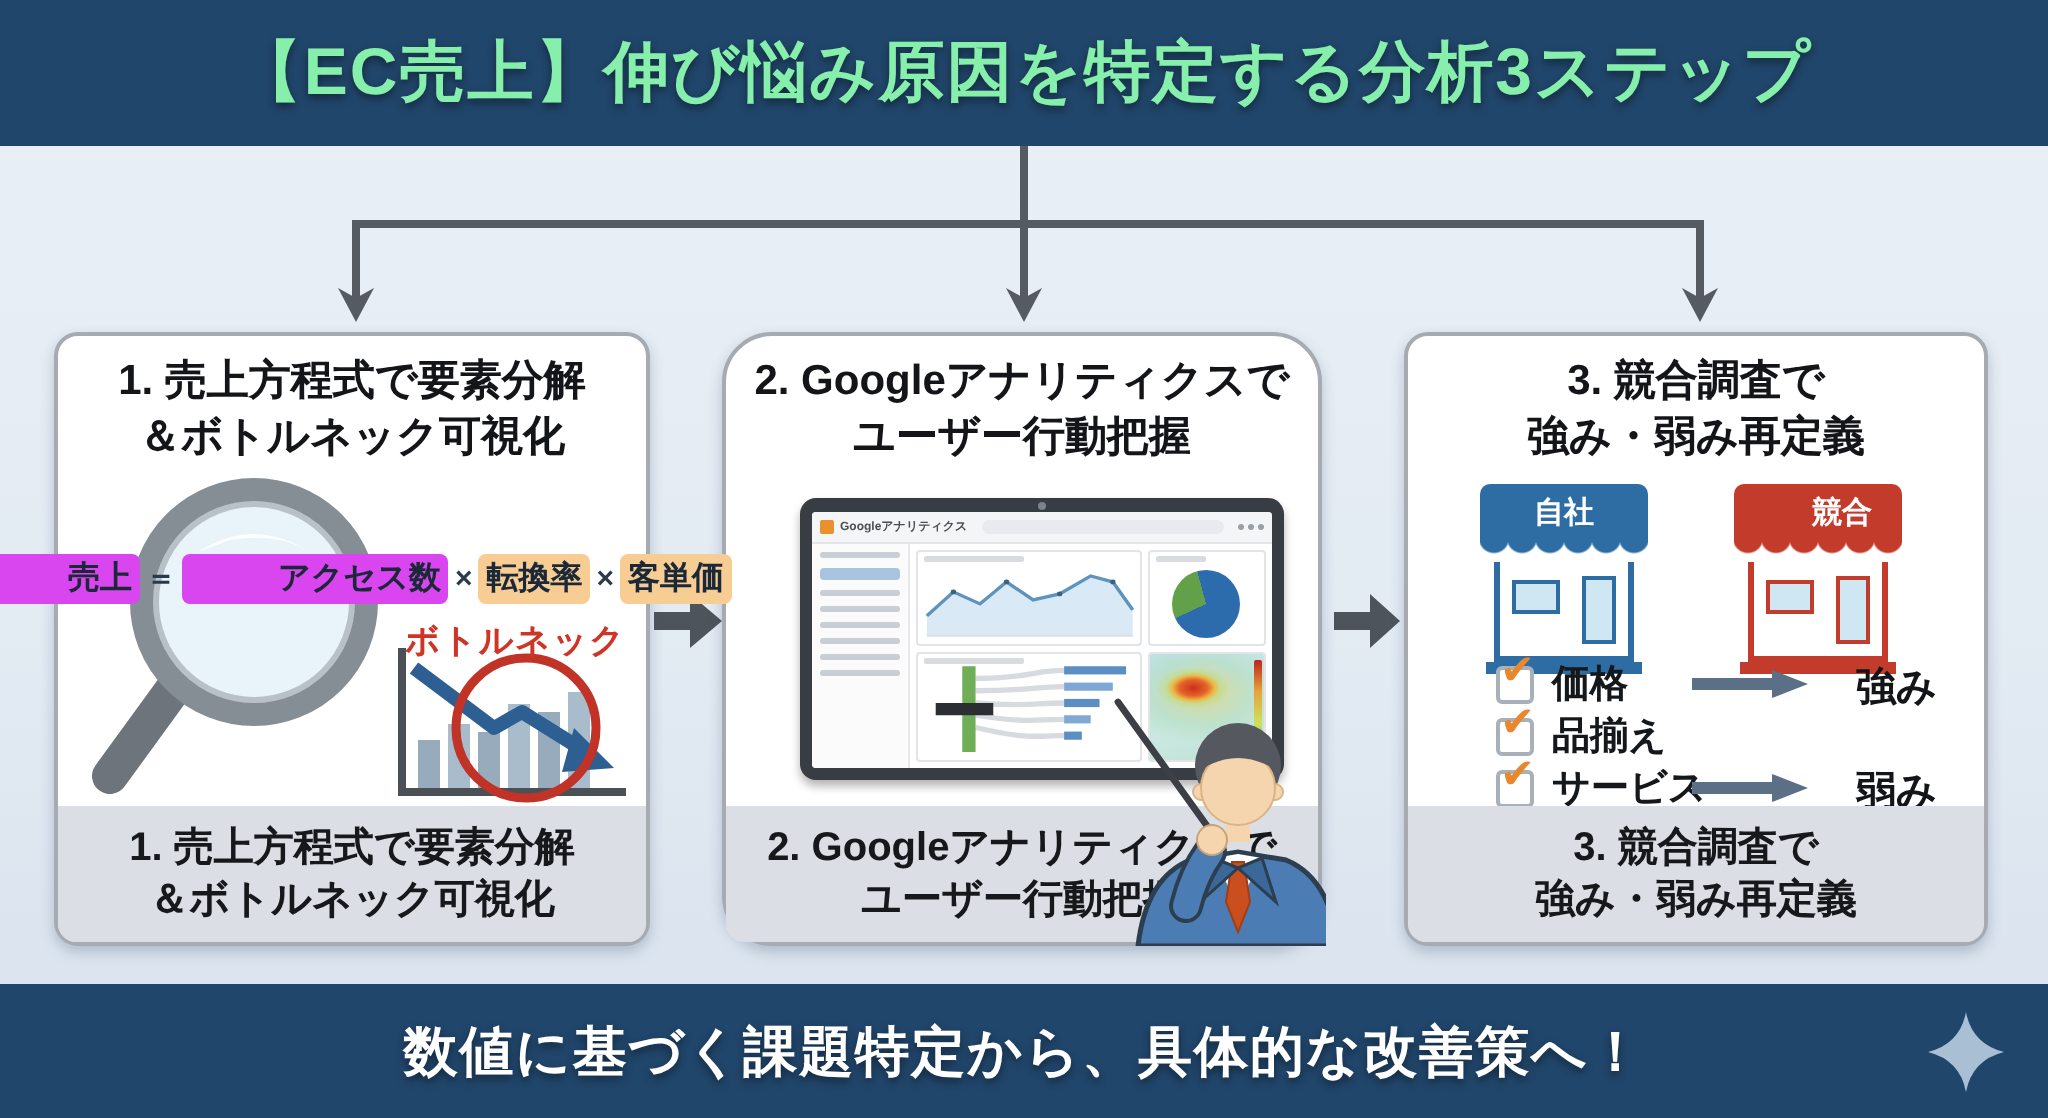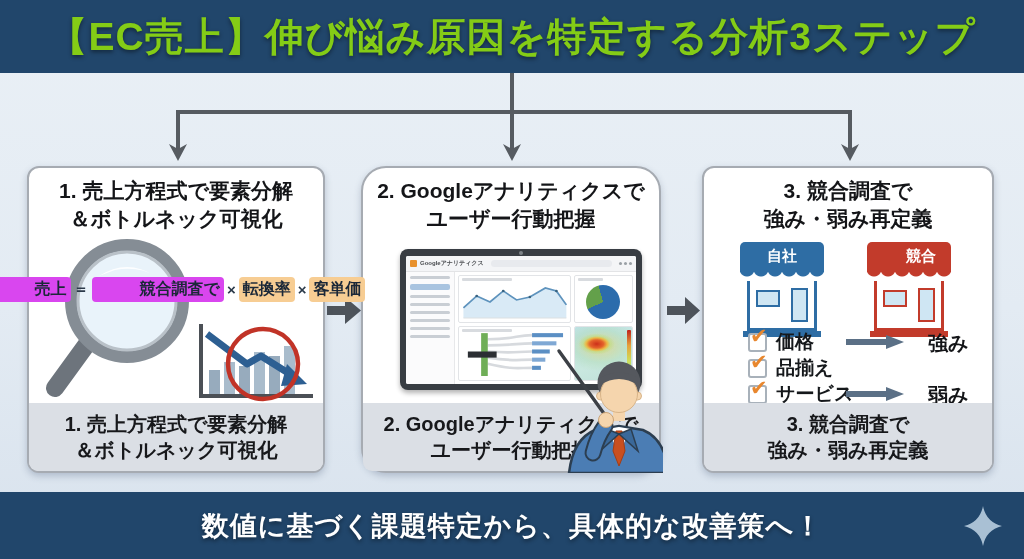--- a/index.html
+++ b/index.html
@@ -5,21 +5,21 @@
   html,body{margin:0;padding:0;}
   .page{
     position:relative;width:1024px;height:559px;overflow:hidden;
     font-family:"Liberation Sans","DejaVu Sans",sans-serif;
     background:linear-gradient(180deg,#eaf0f6 0%,#e3ebf3 55%,#d8e2ed 100%);
   }
   
   .banner{position:absolute;left:0;right:0;background:#21466b;display:flex;align-items:center;justify-content:center;}
   .banner-top{top:0;height:73px;}
   .banner-bottom{bottom:0;height:67px;}
-  .banner-title{color:#84cc16;font-size:39px;font-weight:900;letter-spacing:1px;text-shadow:0 2px 4px rgba(0,0,0,.45);text-align:center;}
+  .banner-title{color:#86efac;font-size:33px;font-weight:900;letter-spacing:1px;text-shadow:0 2px 4px rgba(0,0,0,.45);text-align:center;}
   .banner-footer{color:#ffffff;font-size:27px;font-weight:900;letter-spacing:1px;text-shadow:0 2px 4px rgba(0,0,0,.45);}
   .sparkle{position:absolute;right:22px;top:50%;transform:translateY(-50%);}
   
   .connectors{position:absolute;left:0;top:0;width:1024px;height:559px;pointer-events:none;}
   
   .card{position:absolute;top:166px;height:307px;background:#ffffff;border:2px solid #a6abb2;border-radius:12px;
         box-shadow:0 3px 7px rgba(60,80,110,.28);box-sizing:border-box;}
   .card1{left:27px;width:298px;}
   .card2{left:361px;width:300px;border-radius:25px;}
   .card3{left:702px;width:292px;}
@@ -132,27 +132,28 @@
     <svg class="magnifier" width="180" height="185" viewBox="0 0 180 185">
       <line x1="44" y1="124" x2="12" y2="168" stroke="#6d747c" stroke-width="18" stroke-linecap="round"></line>
       <circle cx="84" cy="81" r="56" fill="#e9f3fa" stroke="#858d95" stroke-width="12"></circle>
       <circle cx="84" cy="81" r="49" fill="none" stroke="#b9c1c8" stroke-width="3"></circle>
       <path d="M56 56 Q84 38 112 56 Q96 46 72 50 Z" fill="#ffffff" opacity="0.9"></path>
     </svg>
 
     <div class="equation">
       <span class="chip chip-blue">売上</span>
       <span class="op">＝</span>
-      <span class="chip chip-blue">競合調査で</span>
+      <span class="chip chip-blue">アクセス数</span>
       <span class="op">×</span>
       <span class="chip chip-orange">転換率</span>
       <span class="op">×</span>
       <span class="chip chip-orange">客単価</span>
     </div>
 
+    <div class="bottleneck">ボトルネック</div>
 
     <svg class="decline-chart" width="128" height="84" viewBox="0 0 128 84">
       <g fill="#97abbd">
         <rect x="20" y="48" width="11" height="26"></rect>
         <rect x="35" y="40" width="11" height="34" fill="#a9bccc"></rect>
         <rect x="50" y="44" width="11" height="30"></rect>
         <rect x="65" y="30" width="11" height="44" fill="#a9bccc"></rect>
         <rect x="80" y="34" width="11" height="40"></rect>
         <rect x="95" y="24" width="11" height="50" fill="#a9bccc"></rect>
       </g>

